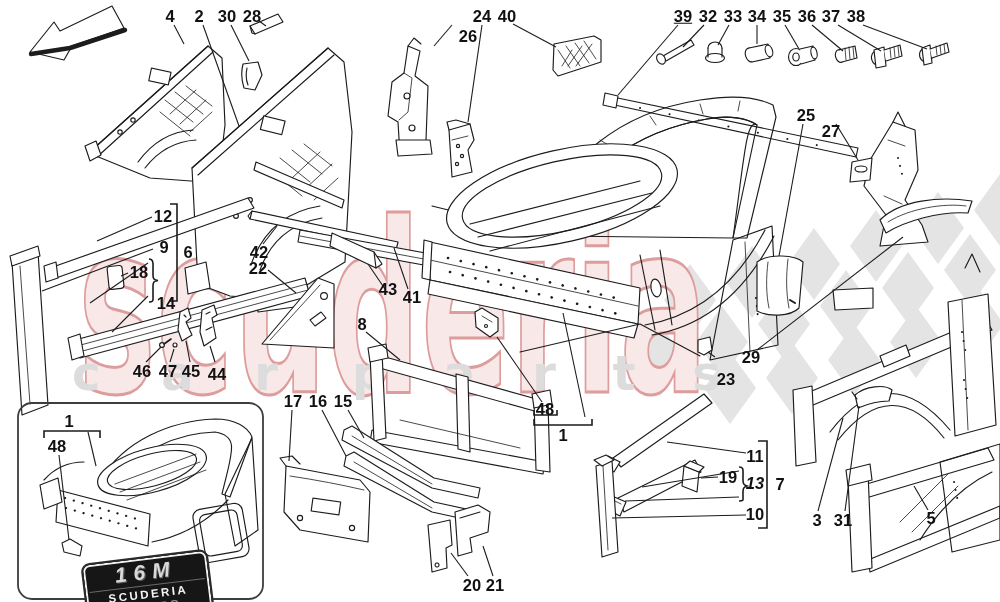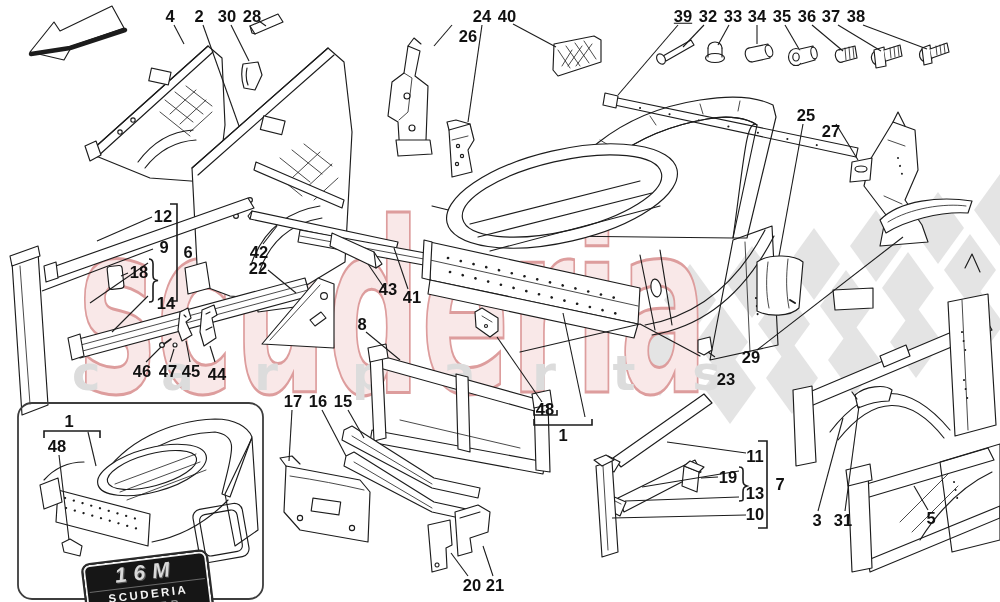--- a/index.html
+++ b/index.html
@@ -492,21 +492,21 @@
       <div class="callout" style="left: 751px; top: 357px;">29</div>
       <div class="callout" style="left: 545px; top: 409px;">48</div>
       <div class="callout" style="left: 563px; top: 435px;">1</div>
       <div class="callout" style="left: 293px; top: 401px;">17</div>
       <div class="callout" style="left: 318px; top: 401px;">16</div>
       <div class="callout" style="left: 343px; top: 401px;">15</div>
       <div class="callout" style="left: 472px; top: 585px;">20</div>
       <div class="callout" style="left: 495px; top: 585px;">21</div>
       <div class="callout" style="left: 755px; top: 456px;">11</div>
       <div class="callout" style="left: 728px; top: 477px;">19</div>
-      <div class="callout" style="left: 755px; top: 493px;">13</div>
+      <div class="callout" style="left: 755px; top: 483px; font-style: italic;">13</div>
       <div class="callout" style="left: 780px; top: 484px;">7</div>
       <div class="callout" style="left: 755px; top: 514px;">10</div>
       <div class="callout" style="left: 817px; top: 520px;">3</div>
       <div class="callout" style="left: 843px; top: 520px;">31</div>
       <div class="callout" style="left: 931px; top: 518px;">5</div>
       <div class="callout" style="left: 69px; top: 421px;">1</div>
       <div class="callout" style="left: 57px; top: 446px;">48</div>
     </div>
 
 <div id="badge">

